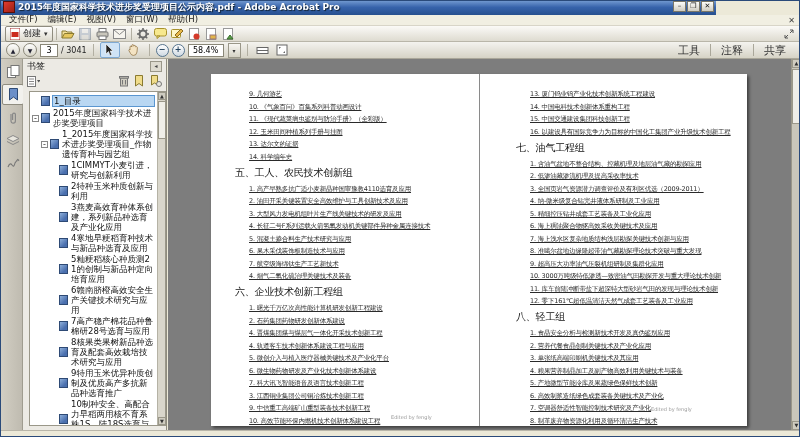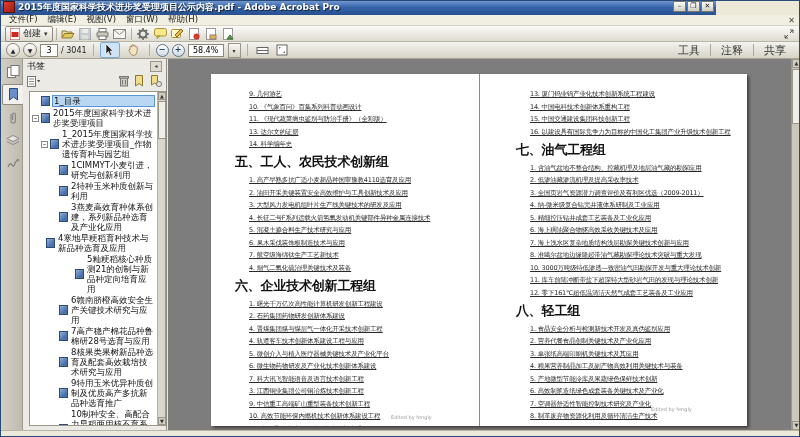--- a/index.html
+++ b/index.html
@@ -62,21 +62,21 @@
   .scr-btn{position:absolute;left:0;width:8px;height:8px;background:#cfccc0;border:1px solid #9a9789;font-size:5px;line-height:6px;text-align:center;color:#333;box-sizing:border-box;}
   .scr-thumb{position:absolute;left:0;width:8px;background:#efeee8;border:1px solid #9a9789;box-sizing:border-box;}
 
   .doc-area{position:absolute;left:167px;top:0;width:633px;height:371px;background:#7d7d7d;overflow:hidden;}
   .spread{position:absolute;left:43px;top:15px;width:536px;height:352px;background:#fff;box-shadow:2px 2px 3px rgba(0,0,0,.5);}
   .page-divider{position:absolute;left:268px;top:0;width:1px;height:352px;background:#8a8a8a;}
   .page{position:absolute;top:0;height:352px;box-sizing:border-box;overflow:hidden;}
   .page.left{left:0;width:268px;padding:16px 28px 6px 38px;}
   .page.right{left:269px;width:267px;padding:16px 14px 6px 50px;}
   .doc-item{font-size:6.5px;color:#2a2a2a;text-decoration:underline;margin-bottom:3.5px;white-space:nowrap;letter-spacing:-.2px;}
-  .doc-head{font-size:13px;font-weight:bold;color:#111;margin:4px 0 5px -14px;letter-spacing:-.2px;}
+  .doc-head{font-size:10px;font-weight:normal;color:#111;margin:4px 0 5px -14px;letter-spacing:-.2px;}
   .watermark{position:absolute;font-size:5px;color:#9a9a9a;letter-spacing:0;}
   .wm-left{left:180px;top:340px;}
   .wm-right{left:440px;top:332px;}
 
   .doc-scroll{position:absolute;right:1px;top:0;bottom:0;width:9px;background:#cac7bb;border-left:1px solid #9a9789;box-sizing:border-box;}
   .doc-scroll .scr-btn{width:9px;height:9px;}
   .statusbar{position:absolute;left:0;top:429px;width:800px;height:8px;background:#ece9d8;border-top:1px solid #b9b6a9;box-sizing:border-box;}
   svg{display:block;}
 </style>
 </head>
@@ -335,26 +335,26 @@
             <div class="bm-row" style="padding-left: 20px;">
               <span class="bm-spc"></span>
               <span class="bm-ico"></span>
               <span class="bm-label">2特种玉米种质创新与利用</span>
             </div>
             <div class="bm-row" style="padding-left: 20px;">
               <span class="bm-spc"></span>
               <span class="bm-ico"></span>
               <span class="bm-label">3燕麦高效育种体系创建，系列新品种选育及产业化应用</span>
             </div>
-            <div class="bm-row" style="padding-left: 7px;">
+            <div class="bm-row" style="padding-left: 20px;">
               <span class="bm-spc"></span>
               <span class="bm-ico"></span>
               <span class="bm-label">4寒地早粳稻育种技术与新品种选育及应用</span>
             </div>
-            <div class="bm-row" style="padding-left: 20px; margin-left: 16px;">
+            <div class="bm-row" style="padding-left: 20px;">
               <span class="bm-spc"></span>
               <span class="bm-ico"></span>
               <span class="bm-label">5籼粳稻核心种质测21的创制与新品种定向培育应用</span>
             </div>
             <div class="bm-row" style="padding-left: 20px;">
               <span class="bm-spc"></span>
               <span class="bm-ico"></span>
               <span class="bm-label">6赣南脐橙高效安全生产关键技术研究与应用</span>
             </div>
             <div class="bm-row" style="padding-left: 20px;">
@@ -386,20 +386,21 @@
       </div>
     </div>
 
     <div class="doc-area">
       <div class="spread">
         <div class="page left">
             <div id="left-page-content">
               <div class="doc-item">9. 几何游艺</div>
               <div class="doc-item">10. 《气象百问》百集系列科普动画设计</div>
               <div class="doc-item">11. 《现代蔬菜病虫鉴别与防治手册》（全彩版）</div>
+              <div class="doc-item">12. 玉米田间种植系列手册与挂图</div>
               <div class="doc-item">13. 达尔文的证据</div>
               <div class="doc-item">14. 科学编年史</div>
               <div class="doc-head">五、工人、农民技术创新组</div>
               <div class="doc-item">1. 高产早熟多抗广适小麦新品种国审豫教4110选育及应用</div>
               <div class="doc-item">2. 油田开采关键装置安全高效维护与工具创新技术及应用</div>
               <div class="doc-item">3. 大型风力发电机组叶片生产线关键技术的研发及应用</div>
               <div class="doc-item">4. 长征二号F系列运载火箭氢氧发动机关键部件异种金属连接技术</div>
               <div class="doc-item">5. 混凝土掺合料生产技术研究与应用</div>
               <div class="doc-item">6. 果木采伐装饰板制造技术与应用</div>
               <div class="doc-item">7. 航空级海绵钛生产工艺新技术</div>
@@ -427,20 +428,21 @@
               <div class="doc-item">16. 以建设具有国际竞争力为目标的中国化工集团产业升级技术创新工程</div>
               <div class="doc-head">七、油气工程组</div>
               <div class="doc-item">1. 含油气盆地不整合结构、控藏机理及地层油气藏的勘探应用</div>
               <div class="doc-item">2. 低渗油藏渗流机理及提高采收率技术</div>
               <div class="doc-item">3. 全国页岩气资源潜力调查评价及有利区优选（2009-2011）</div>
               <div class="doc-item">4. 纳-微米级复合钻完井液体系研制及工业应用</div>
               <div class="doc-item">5. 精细控压钻井成套工艺装备及工业化应用</div>
               <div class="doc-item">6. 海上稠油聚合物驱高效采收关键技术及应用</div>
               <div class="doc-item">7. 海上浅水区复杂地质结构浅层勘探关键技术创新与应用</div>
               <div class="doc-item">8. 准噶尔盆地边缘隆起带油气藏勘探理论技术突破与重大发现</div>
+              <div class="doc-item">9. 超高压大功率油气压裂机组研制及集群化应用</div>
               <div class="doc-item">10. 3000万吨级特低渗透—致密油气田勘探开发与重大理论技术创新</div>
               <div class="doc-item">11. 库车前陆冲断带盐下超深特大型砂岩气田的发现与理论技术创新</div>
               <div class="doc-item">12. 零下161℃超低温清洁天然气成套工艺装备及工业应用</div>
               <div class="doc-head">八、轻工组</div>
               <div class="doc-item">1. 食品安全分析与检测新技术开发及真伪鉴别应用</div>
               <div class="doc-item">2. 营养代餐食品创制关键技术及产业化应用</div>
               <div class="doc-item">3. 单张纸高端印刷机关键技术及其应用</div>
               <div class="doc-item">4. 粮果营养制品加工及副产物高效利用关键技术与装备</div>
               <div class="doc-item">5. 产地微型节能冷库及果蔬绿色保鲜技术创新</div>
               <div class="doc-item">6. 高效制浆造纸绿色成套装备关键技术及产业化</div>

